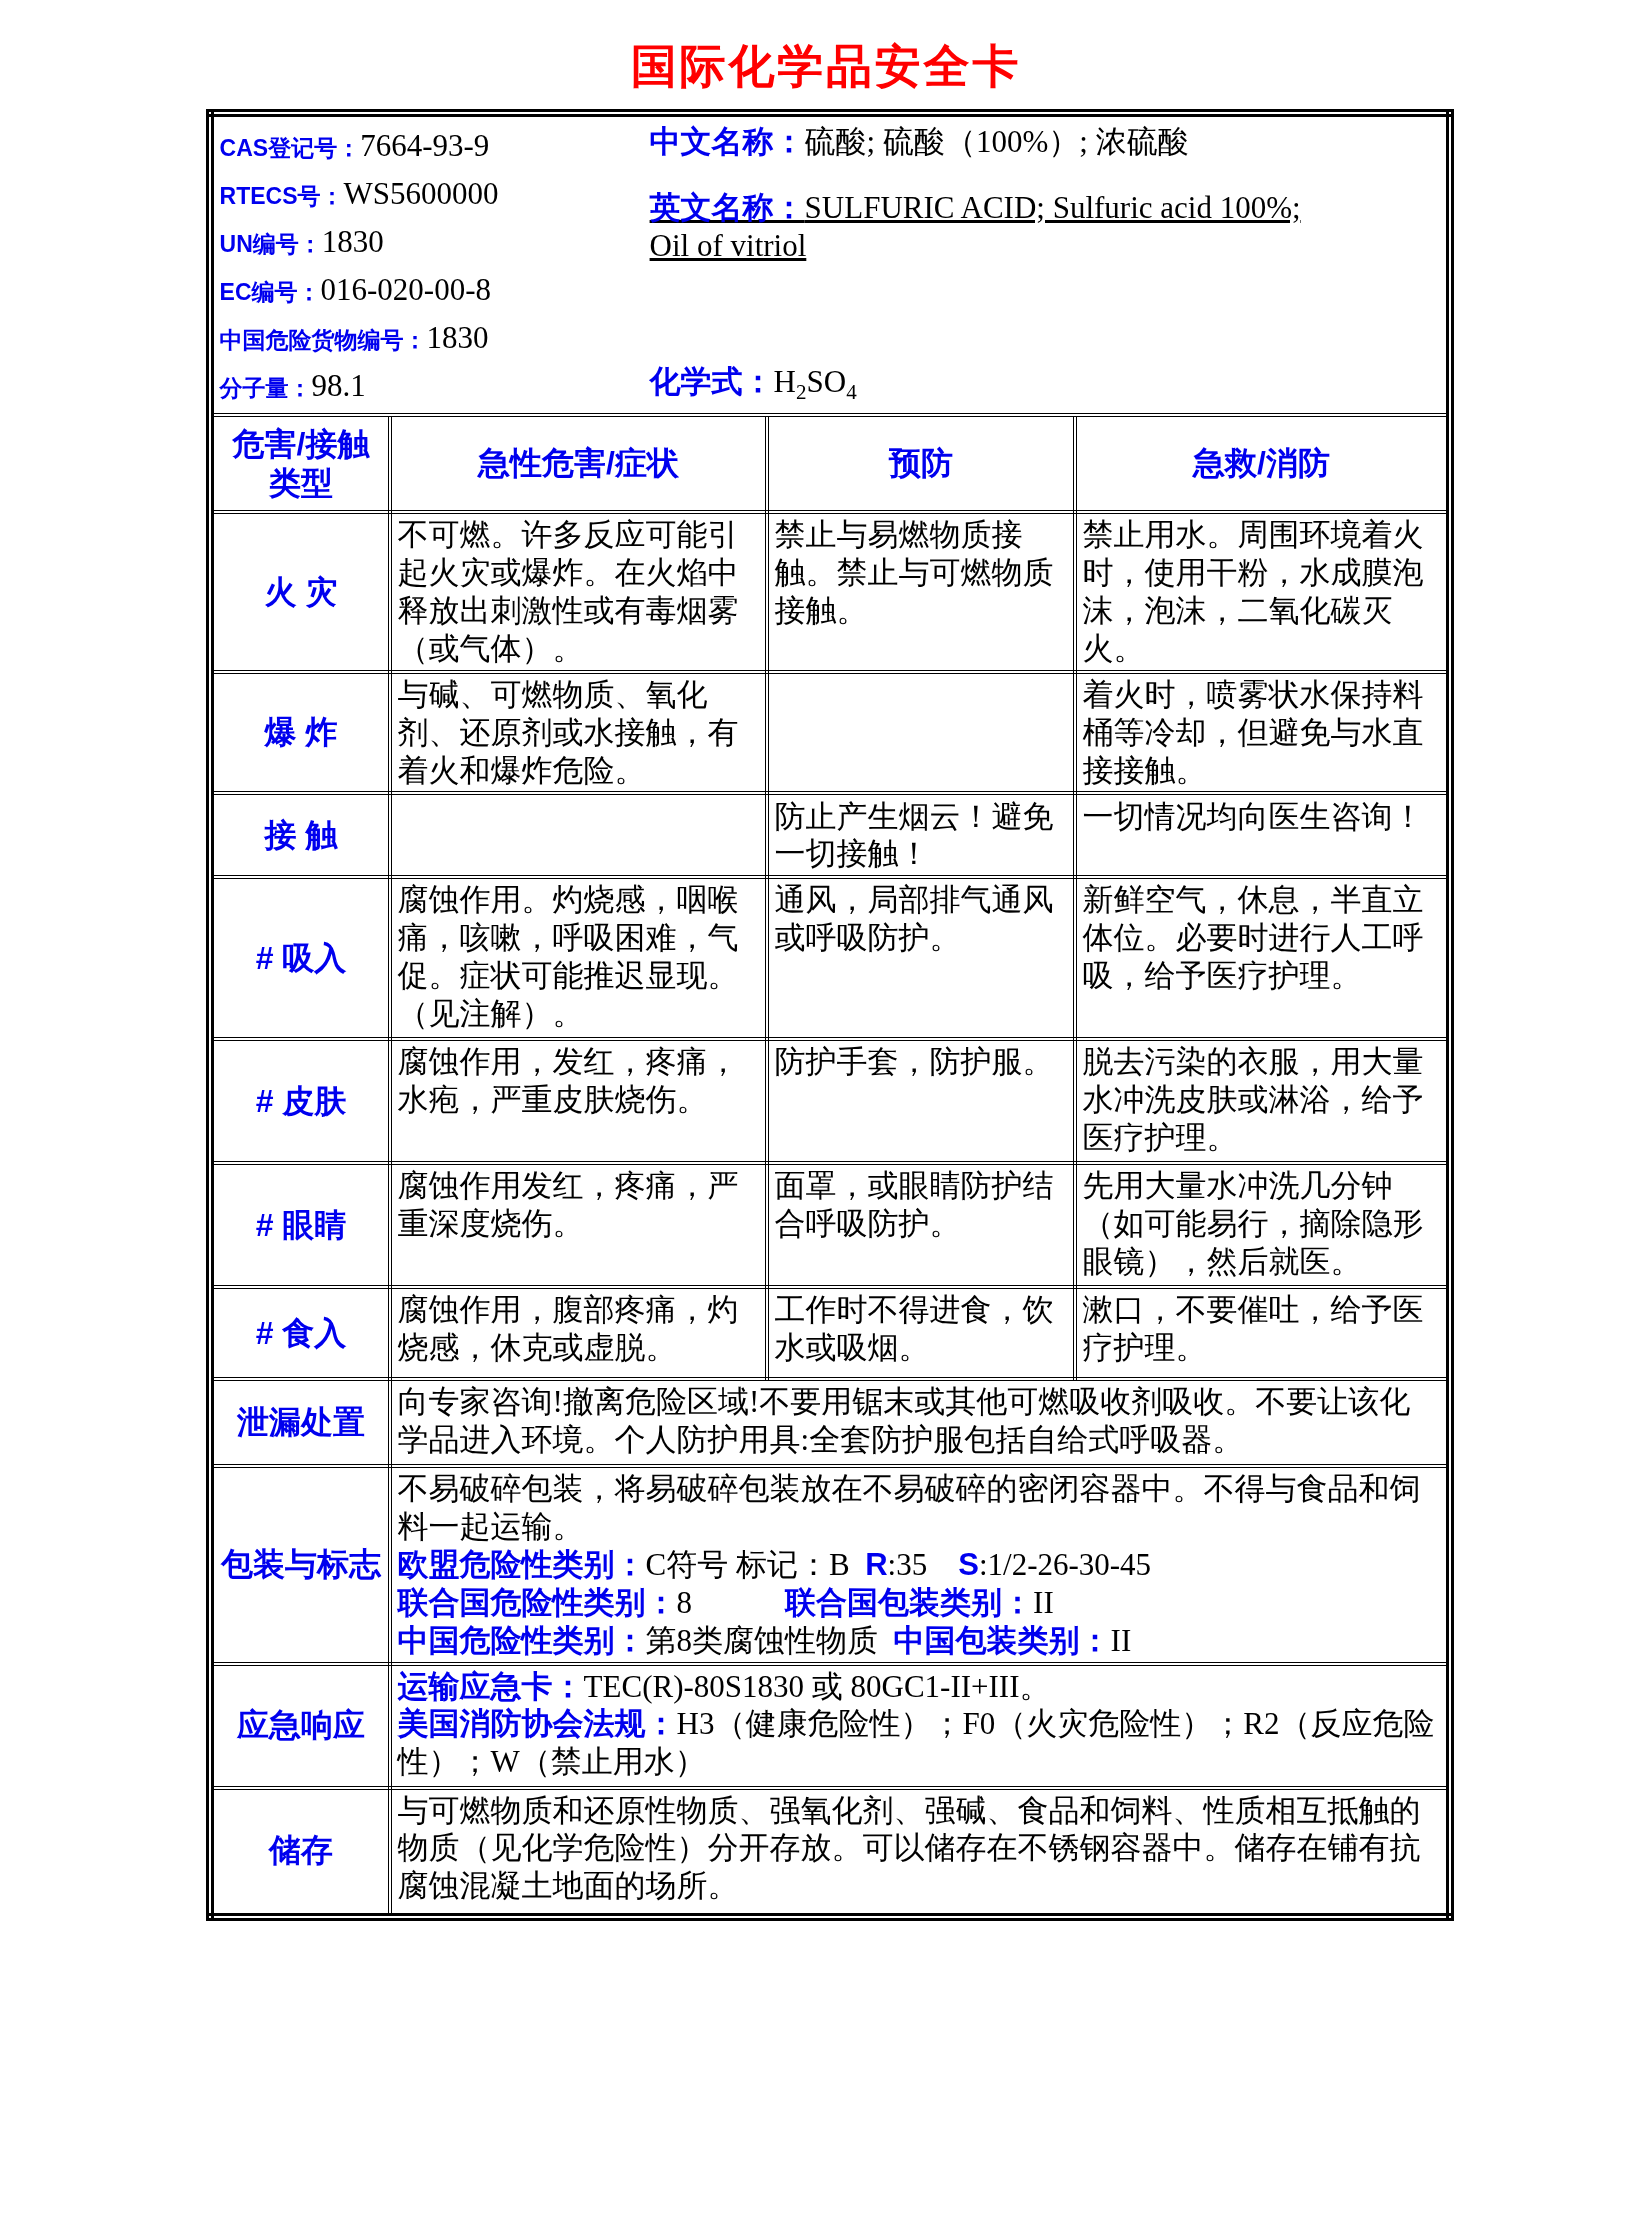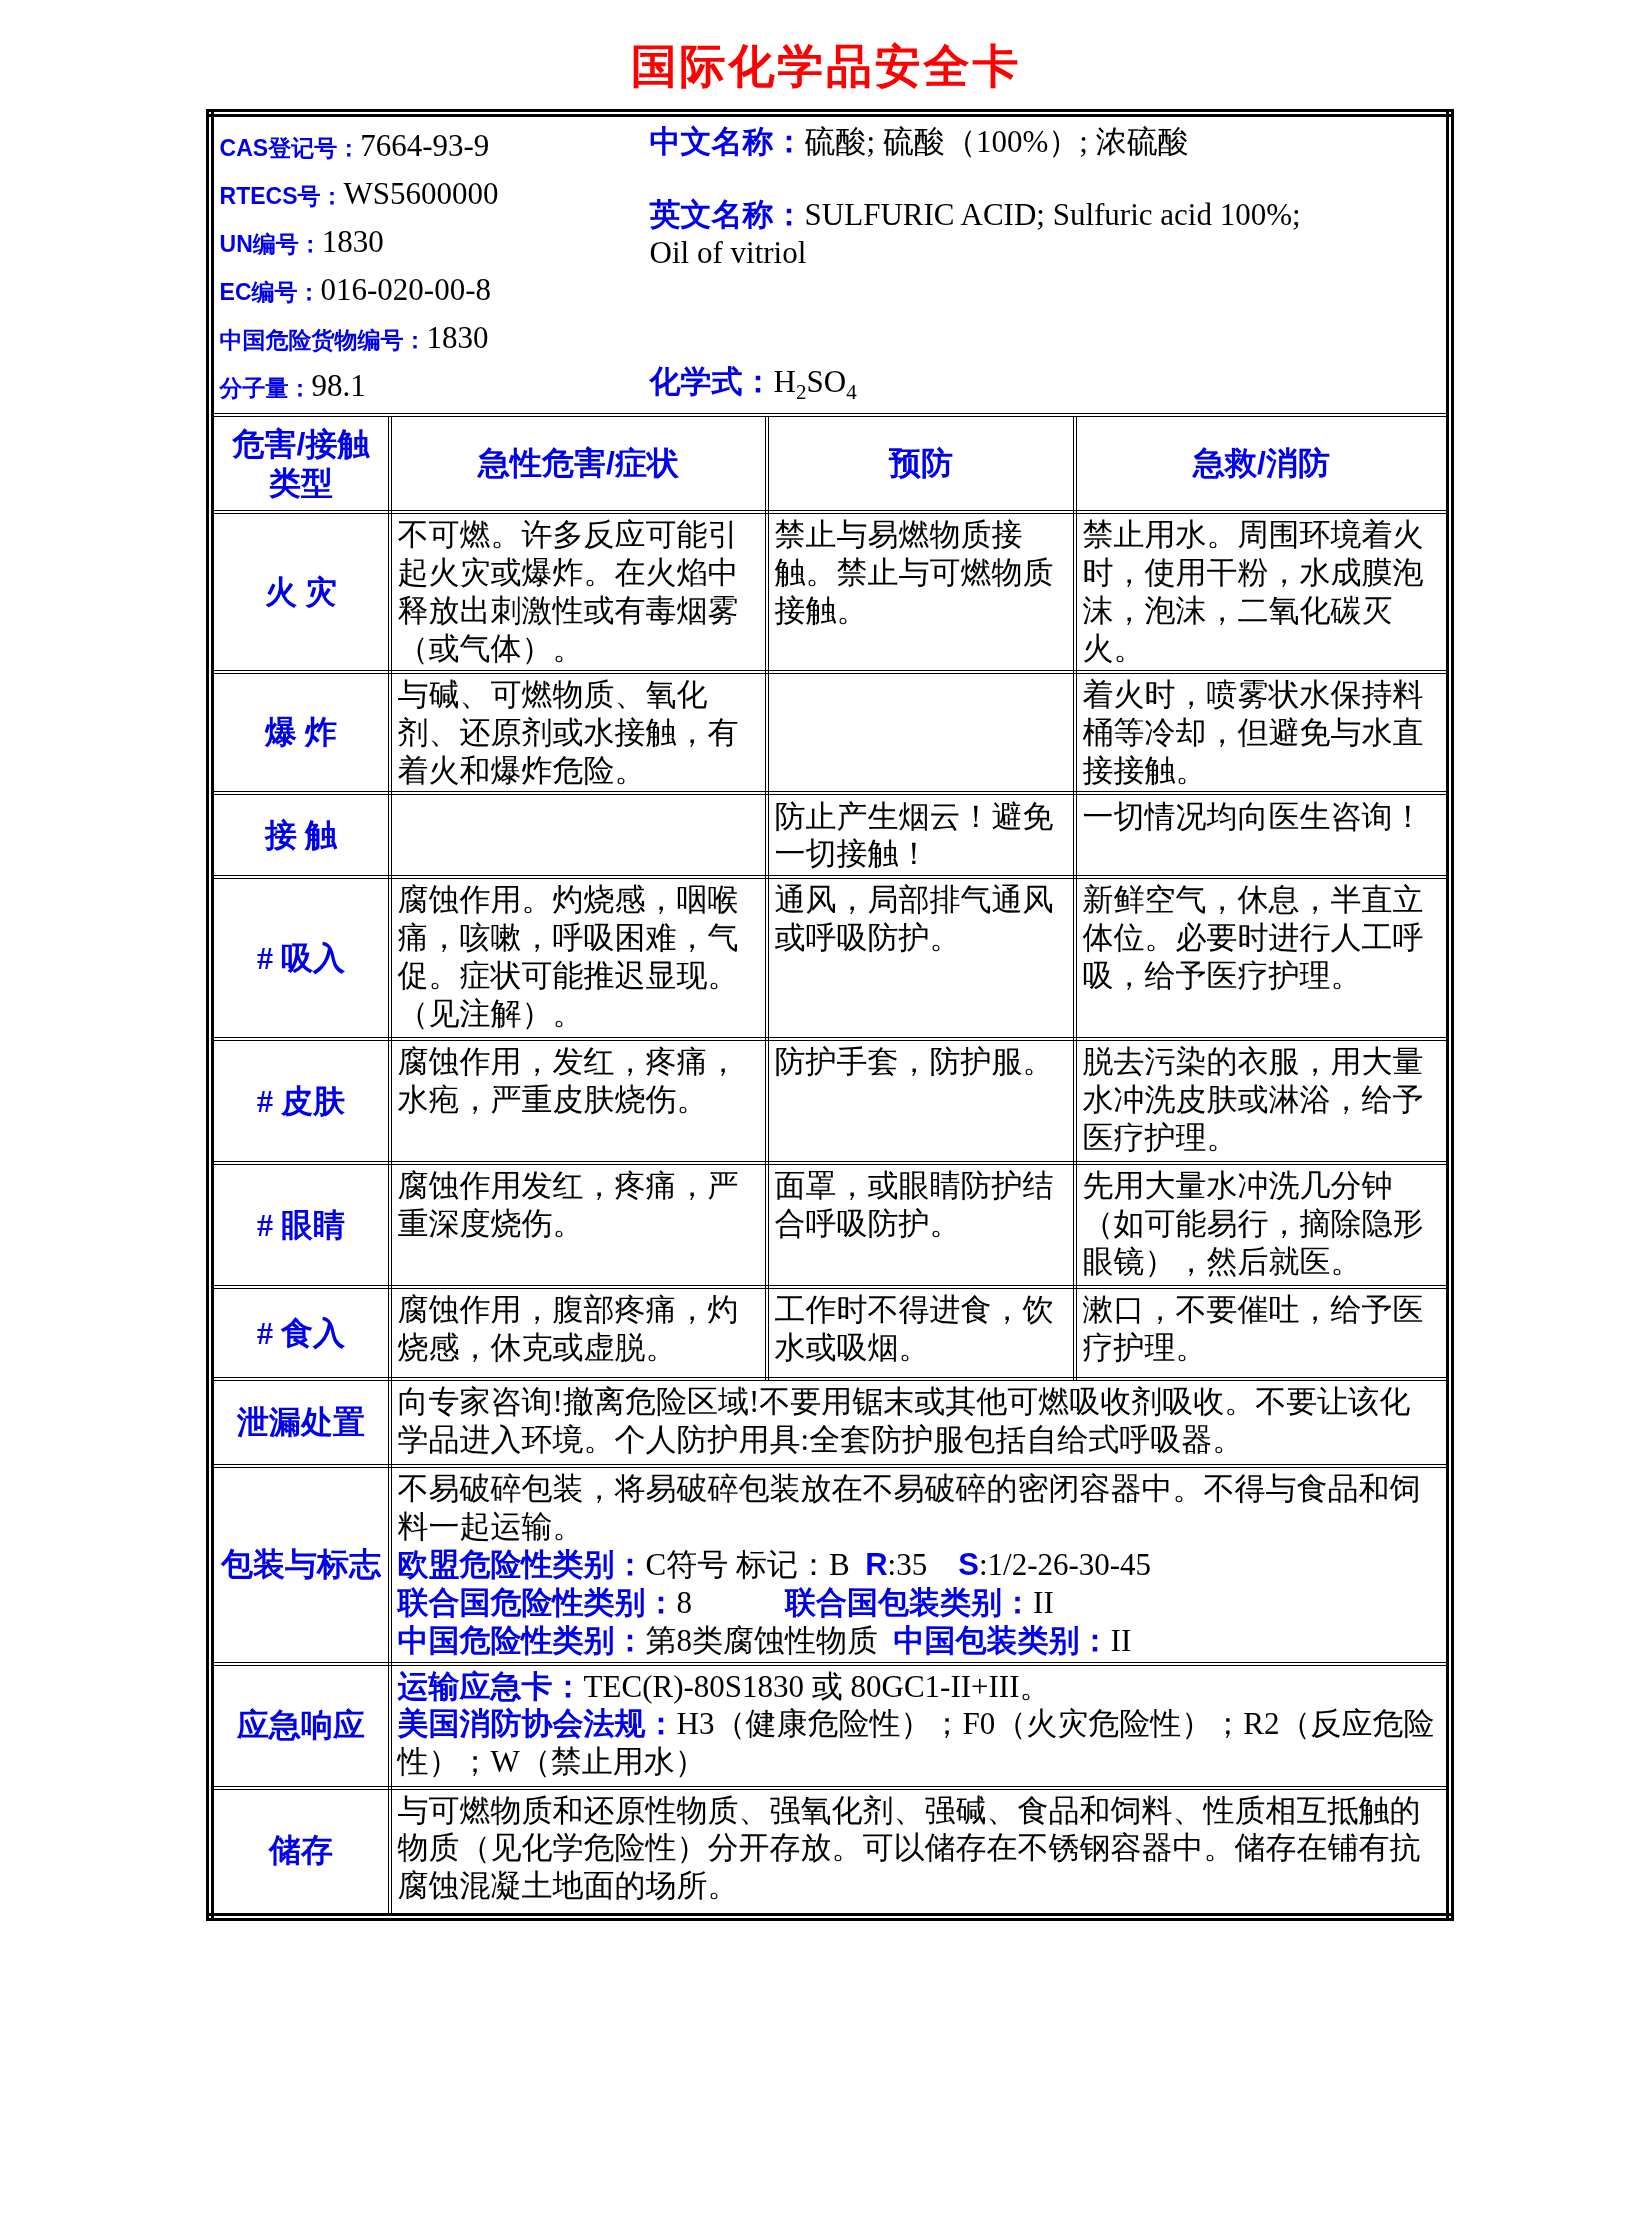--- a/index.html
+++ b/index.html
@@ -44,33 +44,33 @@
     height:100%; padding:0 4.2px;
   }
   .strip .chem { font-size:31px; }
   .strip .icsc { font-size:32px; }
   
   .ids { display:flex; height:100%; }
   .ids-left { width:430px; flex:none; padding-top:4.2px; }
   .idrow { line-height:46px; white-space:nowrap; font-size:31px; }
   .idrow .b { font-size:23px; }
   .ids-right { flex:1; display:flex; flex-direction:column; padding-top:4.2px; }
-  .ids-right .en { margin-top:35px; }
+  .ids-right .en { margin-top:28px;text-decoration:underline; }
   .ids-right .formula { margin-top:auto; padding-bottom:5.6px; }
   sub { font-size:0.68em; }
   
   td.hc {
     text-align:center; vertical-align:middle;
     color:#0000ee; font-family:"Liberation Sans","DejaVu Sans",sans-serif;
     font-weight:bold; font-size:32px;
   }
   
   td.lab {
     text-align:center; vertical-align:middle;
-    color:#0000ee; font-family:Liberation Serif, serif;
+    color:#0000ee; font-family:Liberation Sans, sans-serif;
     font-weight:bold; font-size:32px;
     white-space:nowrap; word-break:keep-all;
   }
   td.body { font-size:31px; }
 </style>
 </head>
 <body>
 
 <div class="page">
 

